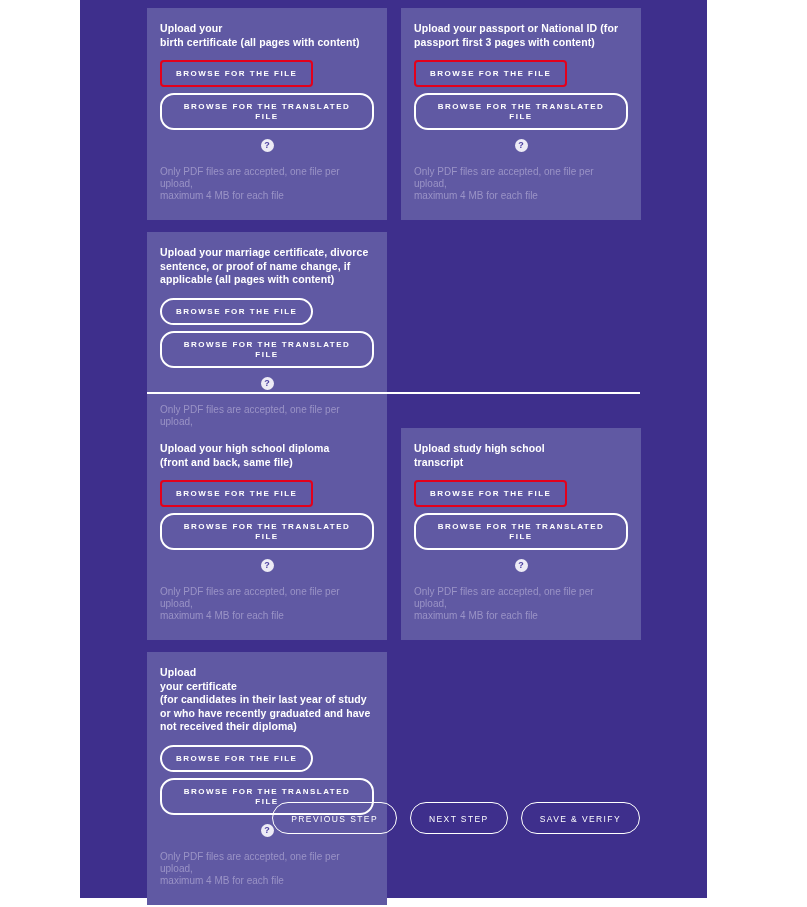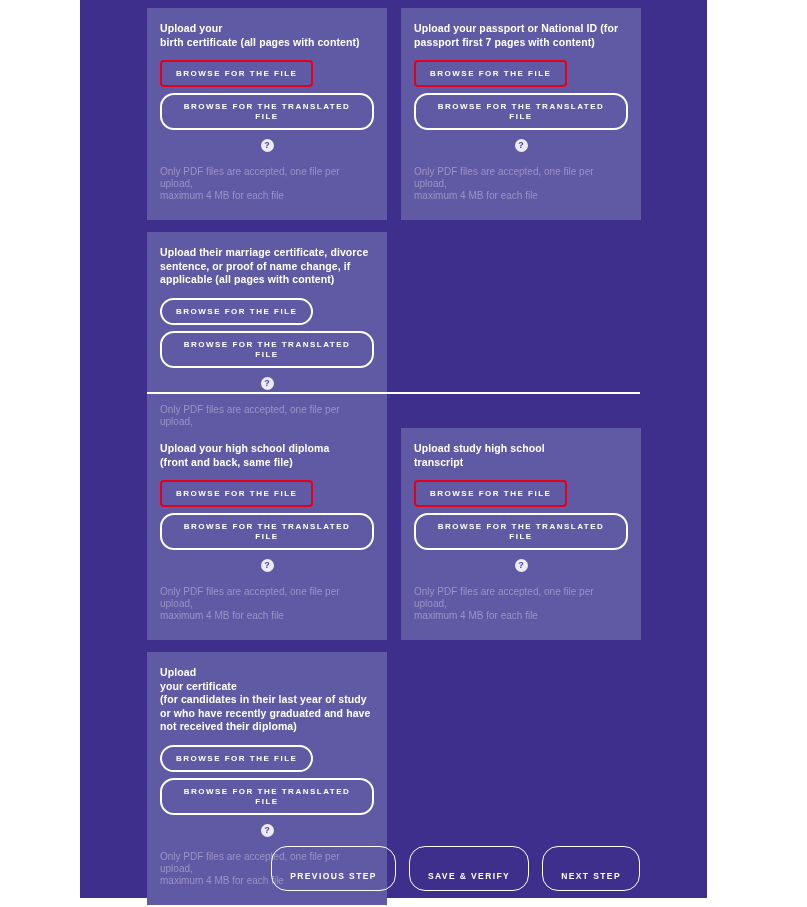--- a/index.html
+++ b/index.html
@@ -133,27 +133,26 @@
     padding-right: 67px;
     justify-content: flex-end;
   }
 
   .btn-nav {
     border: 1.5px solid #ffffff;
     border-radius: 16px;
     background: transparent;
     color: #ffffff;
     font-size: 8.5px;
-    font-weight: bold;
+    font-weight: normal;
     letter-spacing: 1.4px;
-    padding: 24px 18px 8px 18px;
+    padding: 11px 18px 8px 18px;
     font-family: "Liberation Sans", sans-serif;
     cursor: pointer;
     line-height: 11px;
-    margin-top: 44px;
   }
 </style>
 </head>
 <body>
 
 <div class="page-container">
 
   <div class="cards-grid">
 
     <div class="row">
@@ -166,38 +165,38 @@
         </div>
         <div class="btn-row">
           <button class="btn-browse">BROWSE FOR THE TRANSLATED FILE</button>
           <div class="help-icon">?</div>
         </div>
         <div class="hint">Only PDF files are accepted, one file per upload,
 maximum 4 MB for each file</div>
       </div>
 
       <div class="card">
-        <div class="card-title">Upload your passport or National ID (for passport first 7 pages with content)</div>
-        <div class="first-btn-wrap">
-          <button class="btn-browse highlight">BROWSE FOR THE FILE</button>
-        </div>
-        <div class="btn-row">
-          <button class="btn-browse">BROWSE FOR THE TRANSLATED FILE</button>
-          <div class="help-icon">?</div>
-        </div>
-        <div class="hint">Only PDF files are accepted, one file per upload,
-maximum 4 MB for each file</div>
-      </div>
-
-    </div>
-
-    <div class="row">
-
-      <div class="card">
-        <div class="card-title">Upload their marriage certificate, divorce sentence, or proof of name change, if applicable (all pages with content)</div>
+        <div class="card-title">Upload your passport or National ID (for passport first 3 pages with content)</div>
+        <div class="first-btn-wrap">
+          <button class="btn-browse highlight">BROWSE FOR THE FILE</button>
+        </div>
+        <div class="btn-row">
+          <button class="btn-browse">BROWSE FOR THE TRANSLATED FILE</button>
+          <div class="help-icon">?</div>
+        </div>
+        <div class="hint">Only PDF files are accepted, one file per upload,
+maximum 4 MB for each file</div>
+      </div>
+
+    </div>
+
+    <div class="row">
+
+      <div class="card">
+        <div class="card-title">Upload your marriage certificate, divorce sentence, or proof of name change, if applicable (all pages with content)</div>
         <div class="first-btn-wrap">
           <button class="btn-browse">BROWSE FOR THE FILE</button>
         </div>
         <div class="btn-row">
           <button class="btn-browse">BROWSE FOR THE TRANSLATED FILE</button>
           <div class="help-icon">?</div>
         </div>
         <div class="hint">Only PDF files are accepted, one file per upload,
 maximum 4 MB for each file</div>
       </div>
@@ -258,17 +257,17 @@
         <div class="hint">Only PDF files are accepted, one file per upload,
 maximum 4 MB for each file</div>
       </div>
 
     </div>
 
   </div>
 
   <div class="nav-bar">
     <button class="btn-nav">PREVIOUS STEP</button>
+    <button class="btn-nav">NEXT STEP</button>
     <button class="btn-nav">SAVE &amp; VERIFY</button>
-    <button class="btn-nav">NEXT STEP</button>
   </div>
 
 </div>
 
 </body></html>

